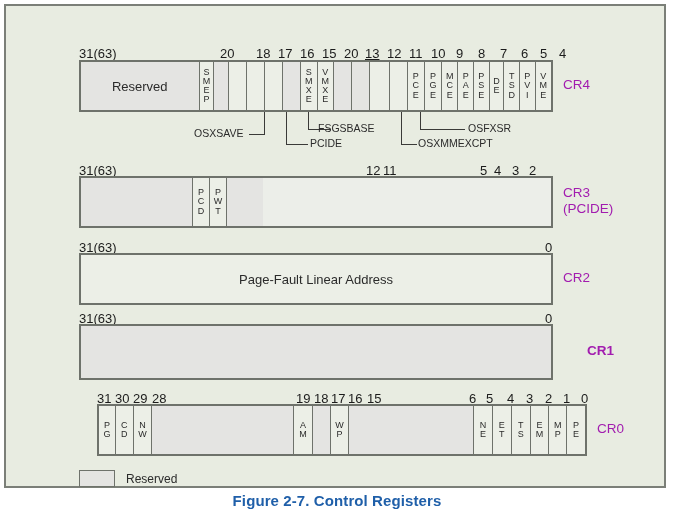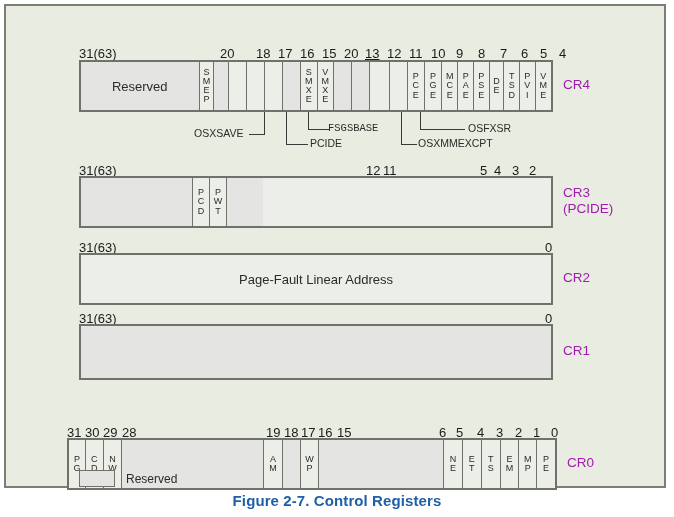--- a/index.html
+++ b/index.html
@@ -268,21 +268,21 @@
   <div class="lead-v" style="left:258px; top:106px; height:22px;"></div>
   <div class="lead-h" style="left:243px; top:128px; width:16px;"></div>
   <div class="callout-label" style="left:188px; top:121px;">OSXSAVE</div>
 
   <div class="lead-v" style="left:280px; top:106px; height:32px;"></div>
   <div class="lead-h" style="left:280px; top:138px; width:22px;"></div>
   <div class="callout-label" style="left:304px; top:131px;">PCIDE</div>
 
   <div class="lead-v" style="left:302px; top:106px; height:17px;"></div>
   <div class="lead-h" style="left:302px; top:123px; width:22px;"></div>
-  <div class="callout-label" style="left:322px; top:116px;font-family:Liberation Mono, monospace;">FSGSBASE</div>
+  <div class="callout-label" style="left:312px; top:116px;">FSGSBASE</div>
 
   <div class="lead-v" style="left:395px; top:106px; height:32px;"></div>
   <div class="lead-h" style="left:395px; top:138px; width:16px;"></div>
   <div class="callout-label" style="left:412px; top:131px;">OSXMMEXCPT</div>
 
   <div class="lead-v" style="left:414px; top:106px; height:17px;"></div>
   <div class="lead-h" style="left:414px; top:123px; width:45px;"></div>
   <div class="callout-label" style="left:462px; top:116px;">OSFXSR</div>
 
   <div class="register" style="left:73px; top:170px; width:474px; height:52px;">
@@ -334,24 +334,24 @@
 
   <div class="register" style="left:73px; top:318px; width:474px; height:56px;">
 
     <div class="bitnum" style="left:0px;   top:-13px;">31(63)</div>
     <div class="bitnum" style="left:466px; top:-13px;">0</div>
 
     <div class="reg-box" style="width:474px; height:56px;">
       <div class="cell reserved" style="width:474px;"></div>
     </div>
 
-    <div class="reg-name" style="left:484px; top:19px;">CR1</div>
-  </div>
-
-  <div class="register" style="left:61px; top:398px; width:474px; height:69px;margin-top:34px;">
+    <div class="reg-name" style="left:508px; top:19px;font-weight:bold;">CR1</div>
+  </div>
+
+  <div class="register" style="left:91px; top:398px; width:474px; height:69px;">
 
     <div class="bitnum" style="left:0px;   top:-13px;">31</div>
     <div class="bitnum" style="left:18px;  top:-13px;">30</div>
     <div class="bitnum" style="left:36px;  top:-13px;">29</div>
     <div class="bitnum" style="left:55px;  top:-13px;">28</div>
     <div class="bitnum" style="left:199px; top:-13px;">19</div>
     <div class="bitnum" style="left:217px; top:-13px;">18</div>
     <div class="bitnum" style="left:234px; top:-13px;">17</div>
     <div class="bitnum" style="left:251px; top:-13px;">16</div>
     <div class="bitnum" style="left:270px; top:-13px;">15</div>

